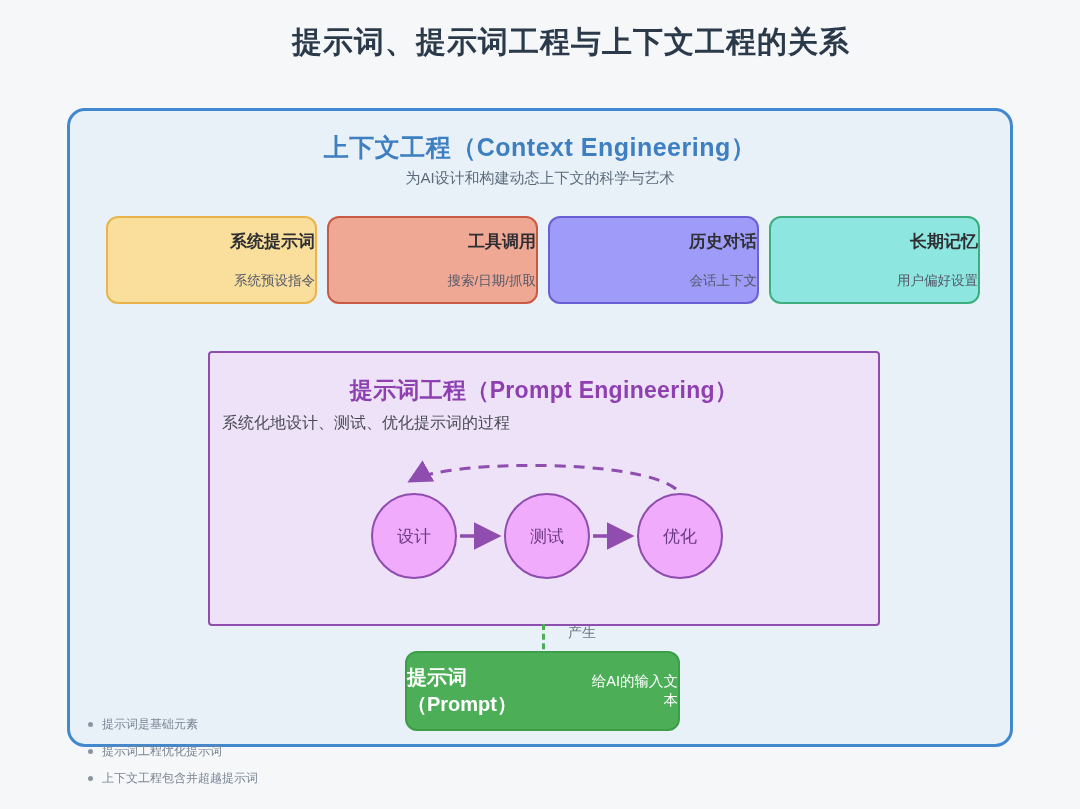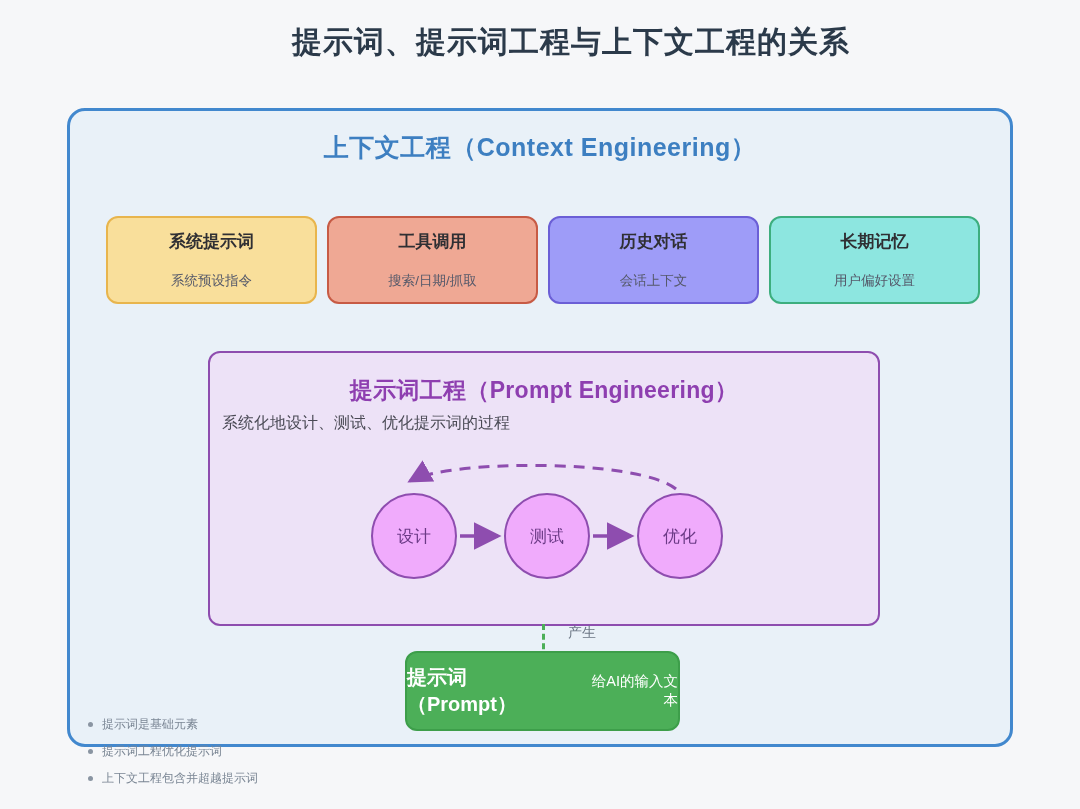--- a/index.html
+++ b/index.html
@@ -71,37 +71,37 @@
     justify-content: space-between;
   }
   .comp-card {
     width: 211px;
     height: 88px;
     border-radius: 12px;
     border-width: 2px;
     border-style: solid;
     display: flex;
     flex-direction: column;
-    align-items: center;
+    align-items: flex-end;
     justify-content: center;
     gap: 7px;
   }
   .comp-title { font-size: 17px; font-weight: bold; color: #2f2f33; }
   .comp-sub   { font-size: 13.5px; color: #55596a; margin-top: 12px; }
 
   
   .pe-box {
     position: absolute;
     left: 138px;
     top: 240px;
     width: 672px;
     height: 275px;
     background: #ede2f7;
     border: 2.5px solid #8e4daf;
-    border-radius: 12px;
+    border-radius: 4px;
   }
   .pe-title {
     position: absolute;
     top: 22px;
     left: 0;
     width: 100%;
     text-align: center;
     font-size: 23px;
     font-weight: bold;
     color: #8e3fb0;
@@ -203,20 +203,21 @@
   }
 </style>
 </head>
 <body>
 
 <div class="page-title">提示词、提示词工程与上下文工程的关系</div>
 
 <div class="context-box">
 
   <div class="ctx-title">上下文工程（Context Engineering）</div>
+  <div class="ctx-sub">为AI设计和构建动态上下文的科学与艺术</div>
 
   <div class="comp-row">
 
     <div class="comp-card" style="background:#f9df9b;border-color:#e8b54d;">
       <div class="comp-title">系统提示词</div>
       <div class="comp-sub">系统预设指令</div>
     </div>
 
     <div class="comp-card" style="background:#efa894;border-color:#c75b45;">
       <div class="comp-title">工具调用</div>

